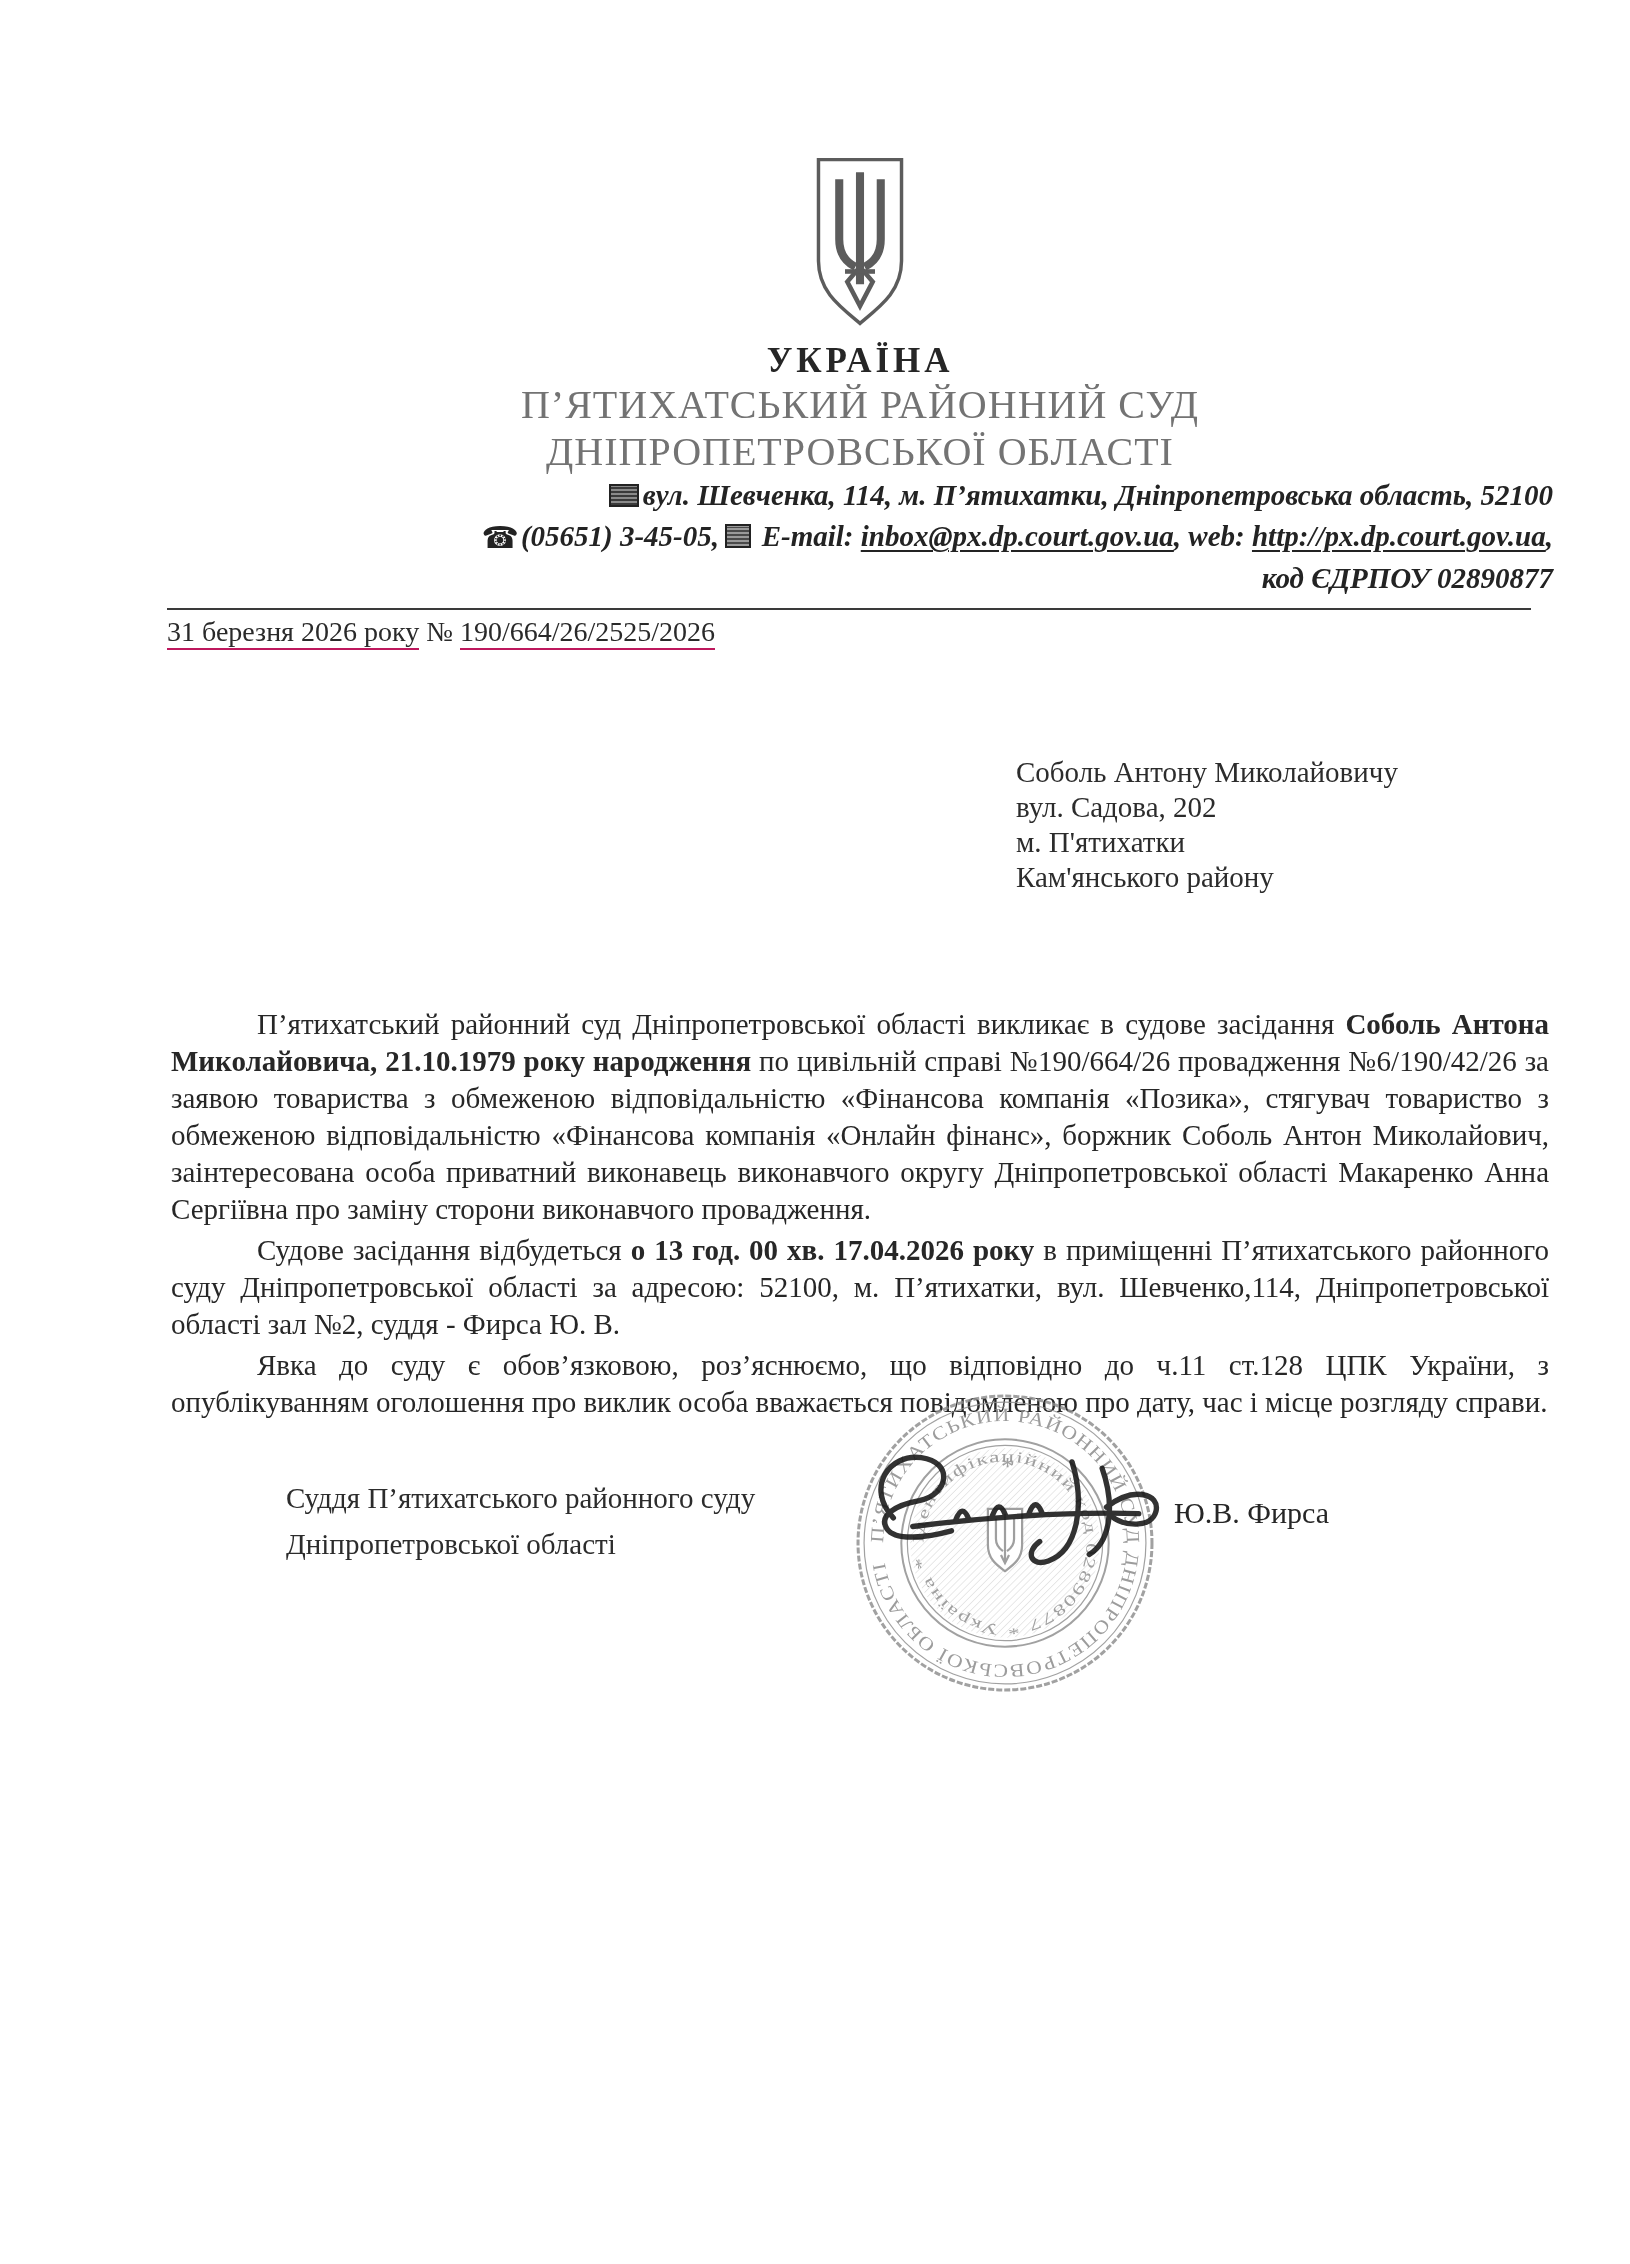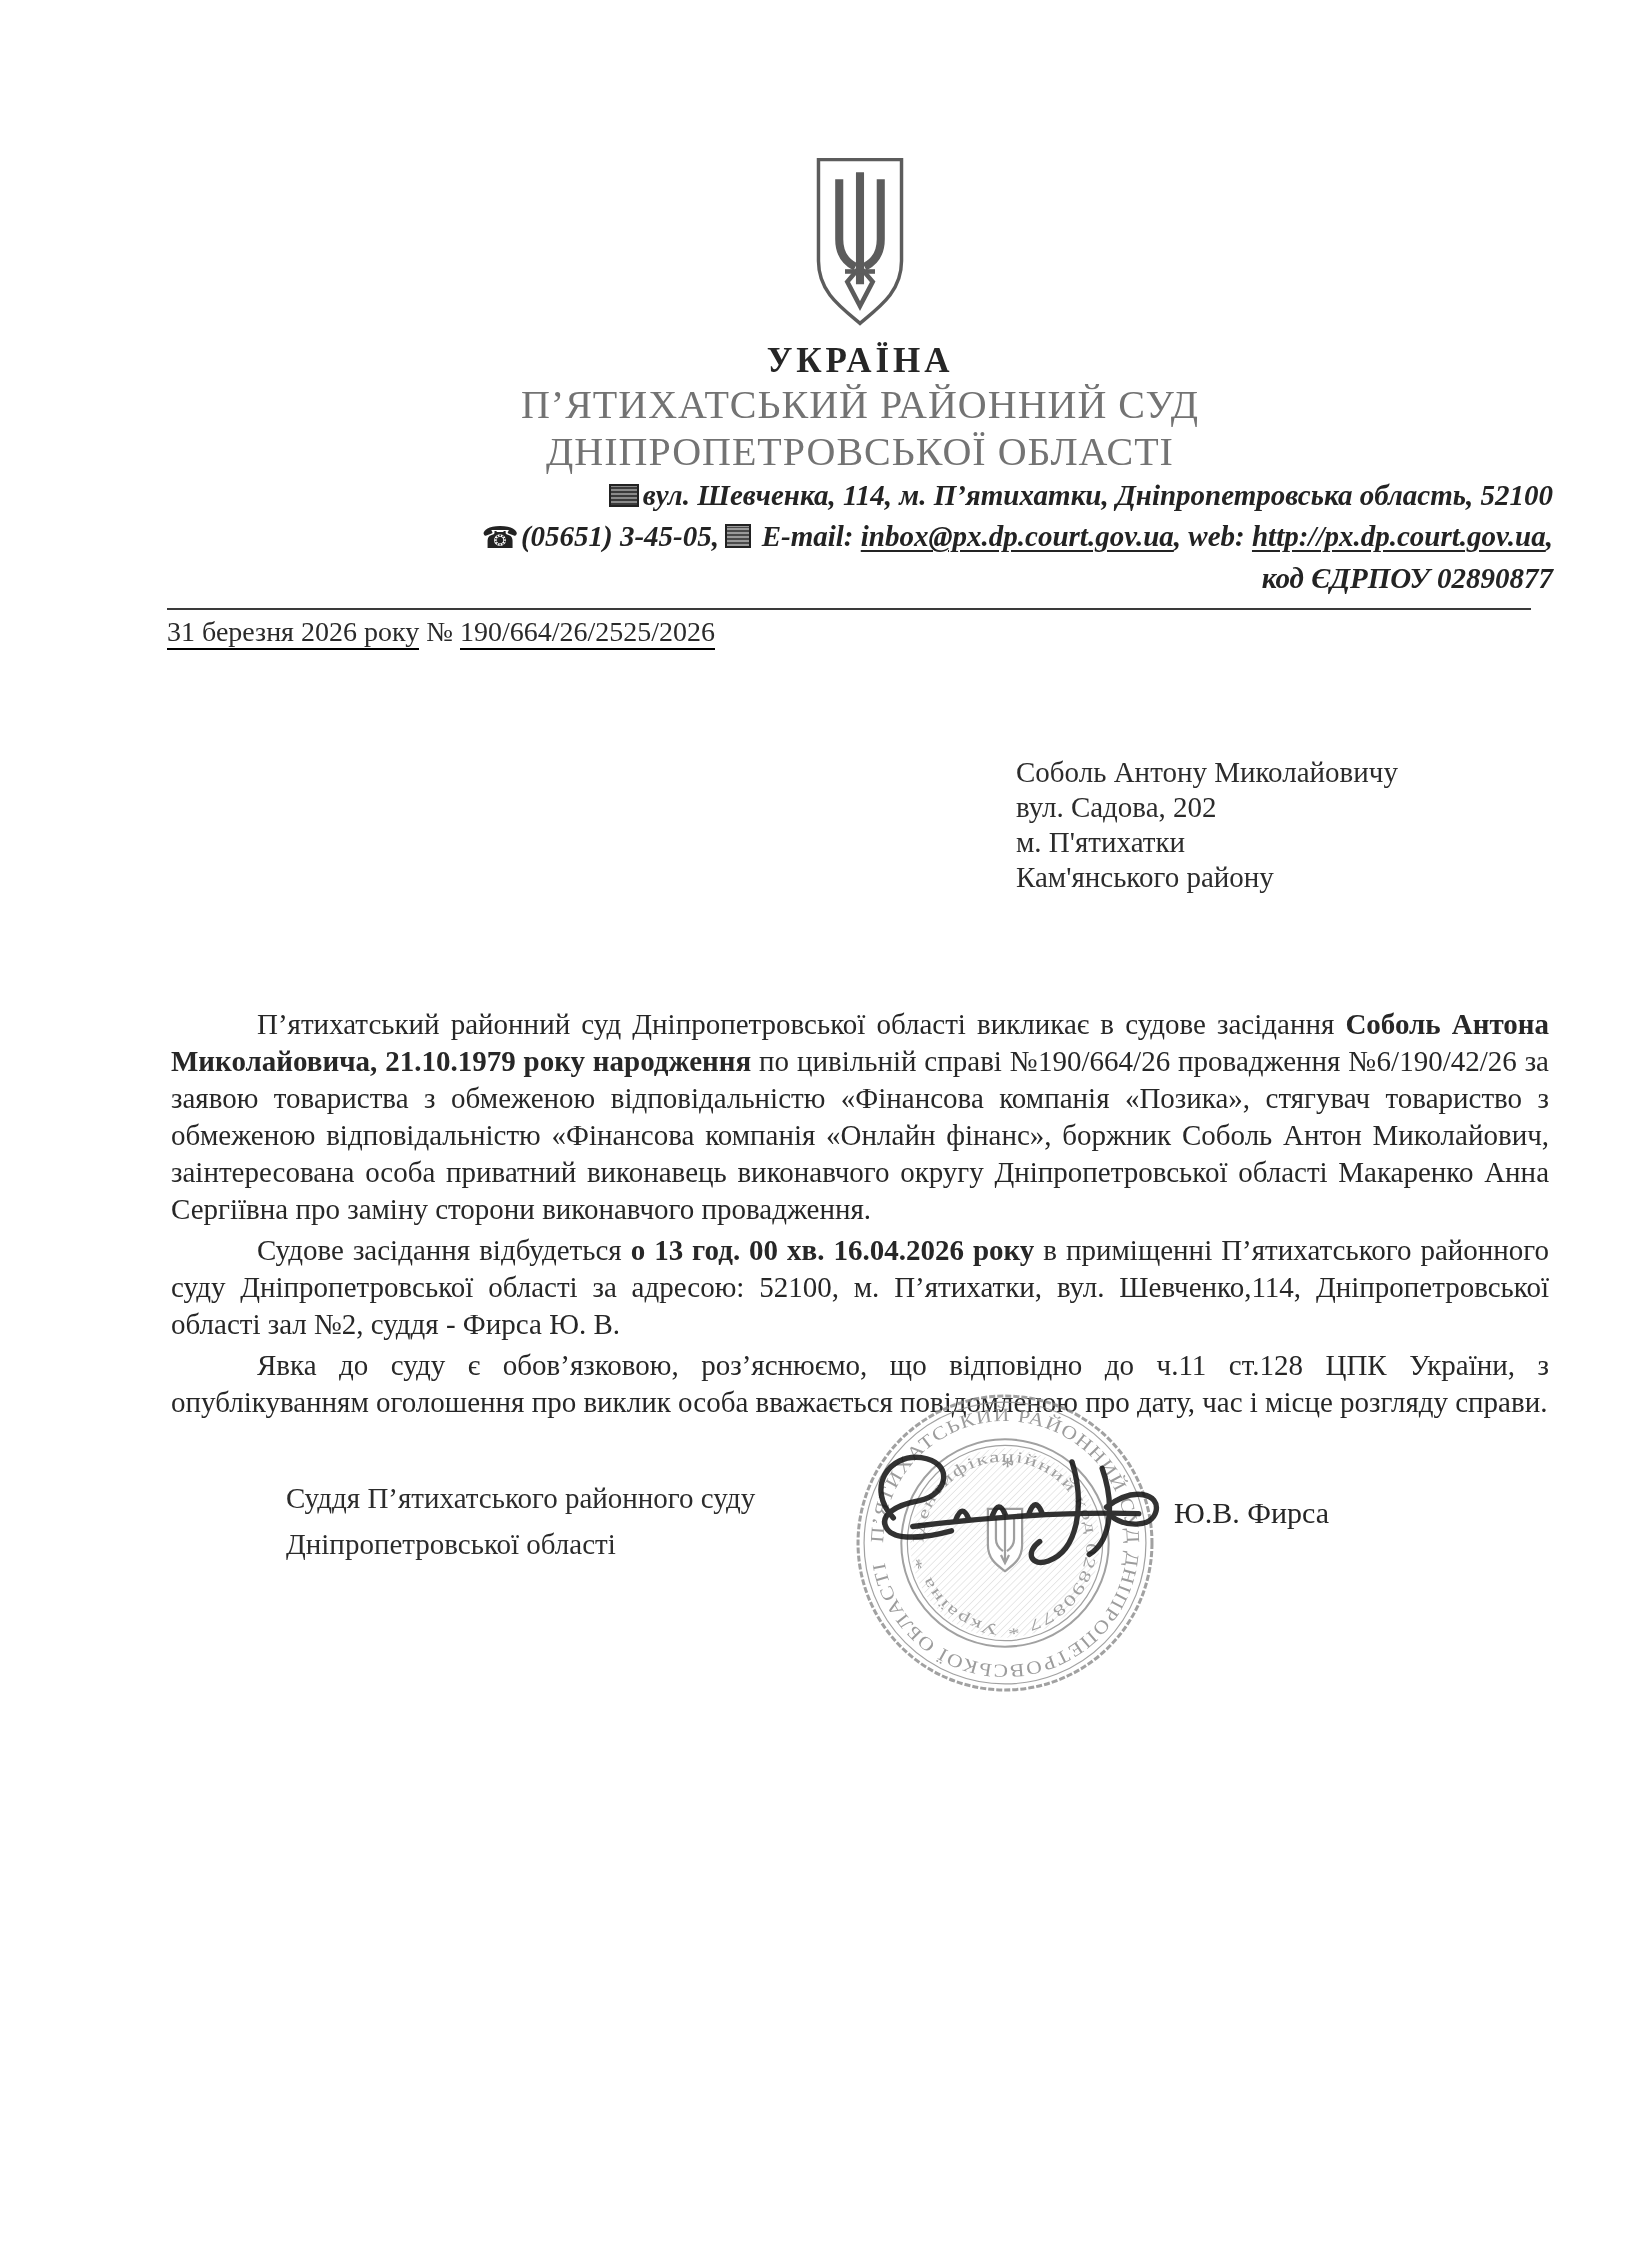--- a/index.html
+++ b/index.html
@@ -15,21 +15,21 @@
   .addr{font-weight:bold;font-style:italic;font-size:29px;line-height:41px;color:#232323;text-align:right;}
   .addr .u{text-decoration:underline;text-decoration-thickness:2px;text-underline-offset:3.9px;}
   .mini-icon{display:inline-block;vertical-align:-2px;margin-right:3.9px;}
   .envelope{width:25.5px;height:18.6px;border:2px solid #222;
     background:repeating-linear-gradient(0deg,#3a3a3a 0 2px,#8a8a8a 2px 3.9px);}
   .monitor{width:21.6px;height:19.6px;border:2px solid #222;margin-left:5.9px;
     background:repeating-linear-gradient(0deg,#9a9a9a 0 2px,#4a4a4a 2px 3.9px);}
   .phone-glyph{font-family:"DejaVu Sans",sans-serif;font-style:normal;font-size:30px;vertical-align:-2px;margin-right:2px;}
   .hr-rule{margin-top:8.8px;height:2px;background:#3a3a3a;width:1364px;}
   .refline{margin-top:6.9px;text-align:left;font-size:28px;font-style:normal;font-weight:normal;color:#2a2a2a;}
-  .refline .u{border-bottom:2px solid #000000;padding-bottom:1px;}
+  .refline .u{border-bottom:2px solid #be185d;padding-bottom:1px;}
   
   .recipient{position:absolute;left:1016px;top:755px;font-size:29px;line-height:35px;color:#2c2c2c;text-align:left;}
   
   .bodytext{position:absolute;left:167px;top:1002px;width:1386px;font-size:29px;line-height:37px;
     text-align:justify;color:#272727;}
   .bodytext p{margin:4px;text-indent:86px;}
   .bodytext b{font-weight:bold;}
   
   .sig-title{position:absolute;left:286px;top:1475px;font-size:29px;line-height:46px;color:#2c2c2c;}
   .judge-name{position:absolute;left:1174px;top:1496px;font-size:30px;color:#262626;}
@@ -83,21 +83,21 @@
 
   <div class="recipient">
     <div>Соболь Антону Миколайовичу</div>
     <div>вул. Садова, 202</div>
     <div>м. П'ятихатки</div>
     <div>Кам'янського району</div>
   </div>
 
   <div class="bodytext">
     <p><span>П’ятихатський районний суд Дніпропетровської області викликає в судове засідання </span><b>Соболь Антона Миколайовича, 21.10.1979 року народження</b><span>  по цивільній справі №190/664/26 провадження №6/190/42/26 за заявою товариства з обмеженою відповідальністю «Фінансова компанія «Позика», стягувач товариство з обмеженою відповідальністю «Фінансова компанія «Онлайн фінанс»,  боржник  Соболь Антон Миколайович,  заінтересована особа приватний виконавець виконавчого округу Дніпропетровської області Макаренко Анна Сергіївна  про заміну сторони виконавчого провадження.</span></p>
-    <p><span>Судове засідання відбудеться </span><b>о 13 год. 00 хв. 16.04.2026 року</b><span> в приміщенні  П’ятихатського районного суду Дніпропетровської області за адресою: 52100, м. П’ятихатки, вул. Шевченко,114, Дніпропетровської області зал №2, суддя - Фирса Ю. В.</span></p>
+    <p><span>Судове засідання відбудеться </span><b>о 13 год. 00 хв. 17.04.2026 року</b><span> в приміщенні  П’ятихатського районного суду Дніпропетровської області за адресою: 52100, м. П’ятихатки, вул. Шевченко,114, Дніпропетровської області зал №2, суддя - Фирса Ю. В.</span></p>
     <p><span>Явка до суду є обов’язковою, роз’яснюємо, що відповідно до ч.11 ст.128 ЦПК України, з опублікуванням  оголошення про виклик особа вважається повідомленою про дату, час і місце розгляду справи.</span></p>
   </div>
 
   <div class="sig-title">
     <div>Суддя П’ятихатського районного суду</div>
     <div>Дніпропетровської області</div>
   </div>
 
   <svg class="stamp" viewBox="0 0 300 300">
     <defs>

